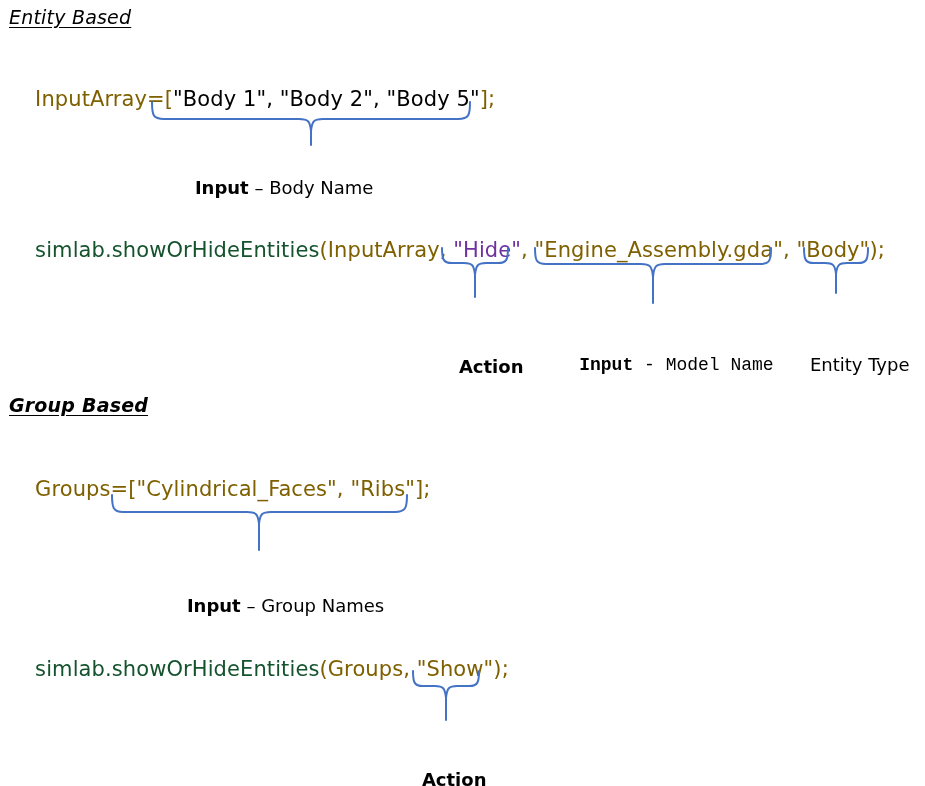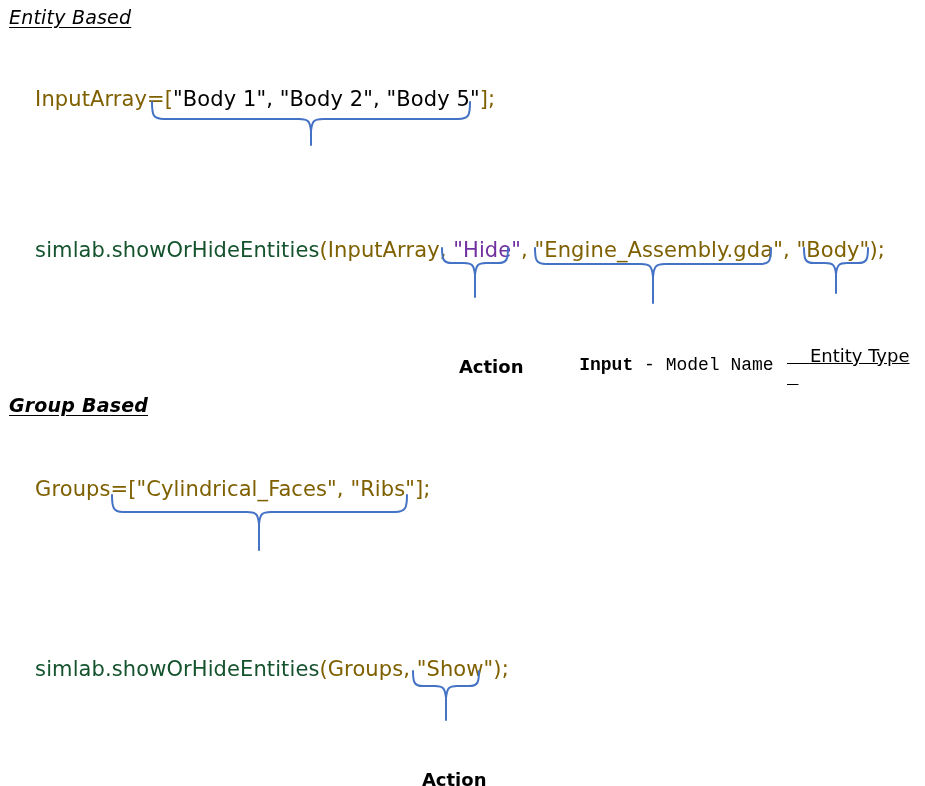--- a/index.html
+++ b/index.html
@@ -69,20 +69,23 @@
   </div>
 
   <div class="brace" style="left:150px; top:101px;">
     <svg width="322" height="46" viewBox="0 0 322 46" fill="none" aria-hidden="true">
       <path d="M2 1 C2 14, 3 18, 14 18 L149 18 C158 18, 160 20, 161 30
                C162 20, 164 18, 173 18 L308 18 C319 18, 320 14, 320 1" stroke="#4472c4" stroke-width="2" fill="none" stroke-linecap="round" stroke-linejoin="round"></path>
       <path d="M161 30 L161 44" stroke="#4472c4" stroke-width="2" stroke-linecap="round"></path>
     </svg>
   </div>
 
+  <div class="abs caption" style="left:172px; top:156px;">
+    <b>Input</b><span> – Body Name</span>
+  </div>
 
   <div class="abs code" style="left:8px; top:214px;">
     <span class="tok-fn">simlab.showOrHideEntities</span><span class="tok-var">(InputArray, </span><span class="tok-action">"Hide"</span><span class="tok-var">, "Engine_Assembly.gda", "Body");</span>
   </div>
 
   <div class="brace" style="left:440px; top:247px;">
     <svg width="72" height="52" viewBox="0 0 72 52" fill="none" aria-hidden="true">
       <path d="M2 1 C2 12, 3 16, 12 16 L24 16 C32 16, 34 18, 35 28
                C36 18, 38 16, 46 16 L58 16 C67 16, 68 12, 68 1" stroke="#4472c4" stroke-width="2" fill="none" stroke-linecap="round" stroke-linejoin="round"></path>
       <path d="M35 28 L35 50" stroke="#4472c4" stroke-width="2" stroke-linecap="round"></path>
@@ -106,38 +109,41 @@
   </div>
 
   <div class="abs caption" style="left:436px; top:335px;">
     <b>Action</b>
   </div>
 
   <div class="abs caption" style="left:536px; top:335px;font-family:Liberation Mono, monospace;">
     <b>Input</b><span> - Model Name</span>
   </div>
 
-  <div class="abs caption" style="left:787px; top:324px;text-decoration:underline;">
+  <div class="abs caption" style="left:787px; top:333px;">
     <span>Entity Type</span>
   </div>
 
   <div class="abs section-head" style="left:9px; top:394px;font-weight:bold;">Group Based</div>
 
   <div class="abs code" style="left:8px; top:453px;">
     <span class="tok-var">Groups=["Cylindrical_Faces", "Ribs"];</span>
   </div>
 
   <div class="brace" style="left:110px; top:494px;">
     <svg width="302" height="58" viewBox="0 0 302 58" fill="none" aria-hidden="true">
       <path d="M2 1 C2 13, 3 18, 13 18 L137 18 C146 18, 148 20, 149 30
                C150 20, 152 18, 161 18 L285 18 C296 18, 297 13, 297 1" stroke="#4472c4" stroke-width="2" fill="none" stroke-linecap="round" stroke-linejoin="round"></path>
       <path d="M149 30 L149 56" stroke="#4472c4" stroke-width="2" stroke-linecap="round"></path>
     </svg>
   </div>
 
+  <div class="abs caption" style="left:164px; top:574px;">
+    <b>Input</b><span> – Group Names</span>
+  </div>
 
   <div class="abs code" style="left:8px; top:633px;">
     <span class="tok-fn">simlab.showOrHideEntities</span><span class="tok-var">(Groups, "Show");</span>
   </div>
 
   <div class="brace" style="left:411px; top:670px;">
     <svg width="72" height="52" viewBox="0 0 72 52" fill="none" aria-hidden="true">
       <path d="M2 1 C2 12, 3 16, 12 16 L24 16 C32 16, 34 18, 35 28
                C36 18, 38 16, 46 16 L58 16 C67 16, 68 12, 68 1" stroke="#4472c4" stroke-width="2" fill="none" stroke-linecap="round" stroke-linejoin="round"></path>
       <path d="M35 28 L35 50" stroke="#4472c4" stroke-width="2" stroke-linecap="round"></path>

